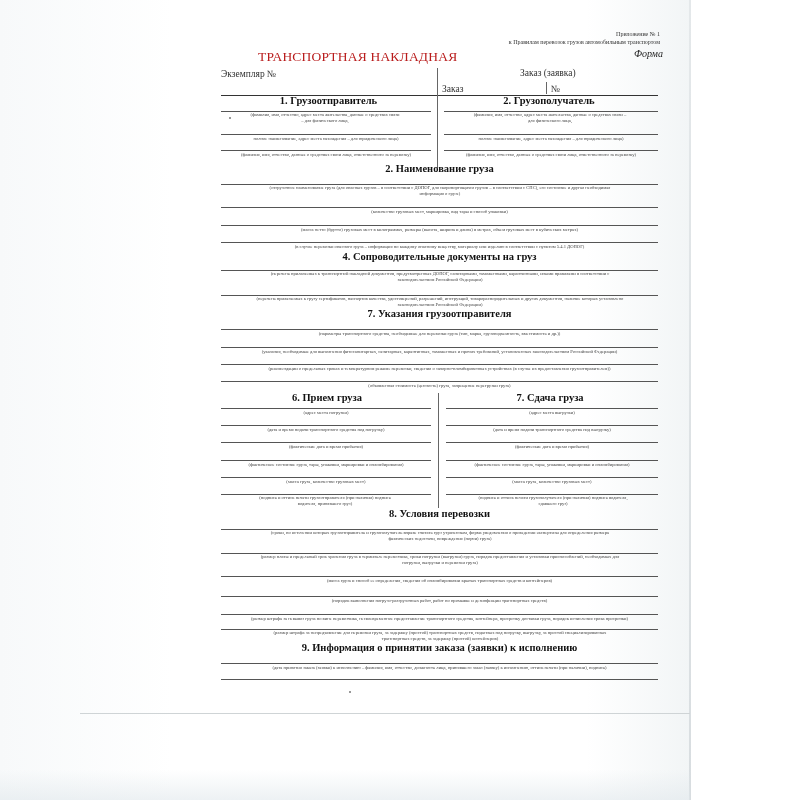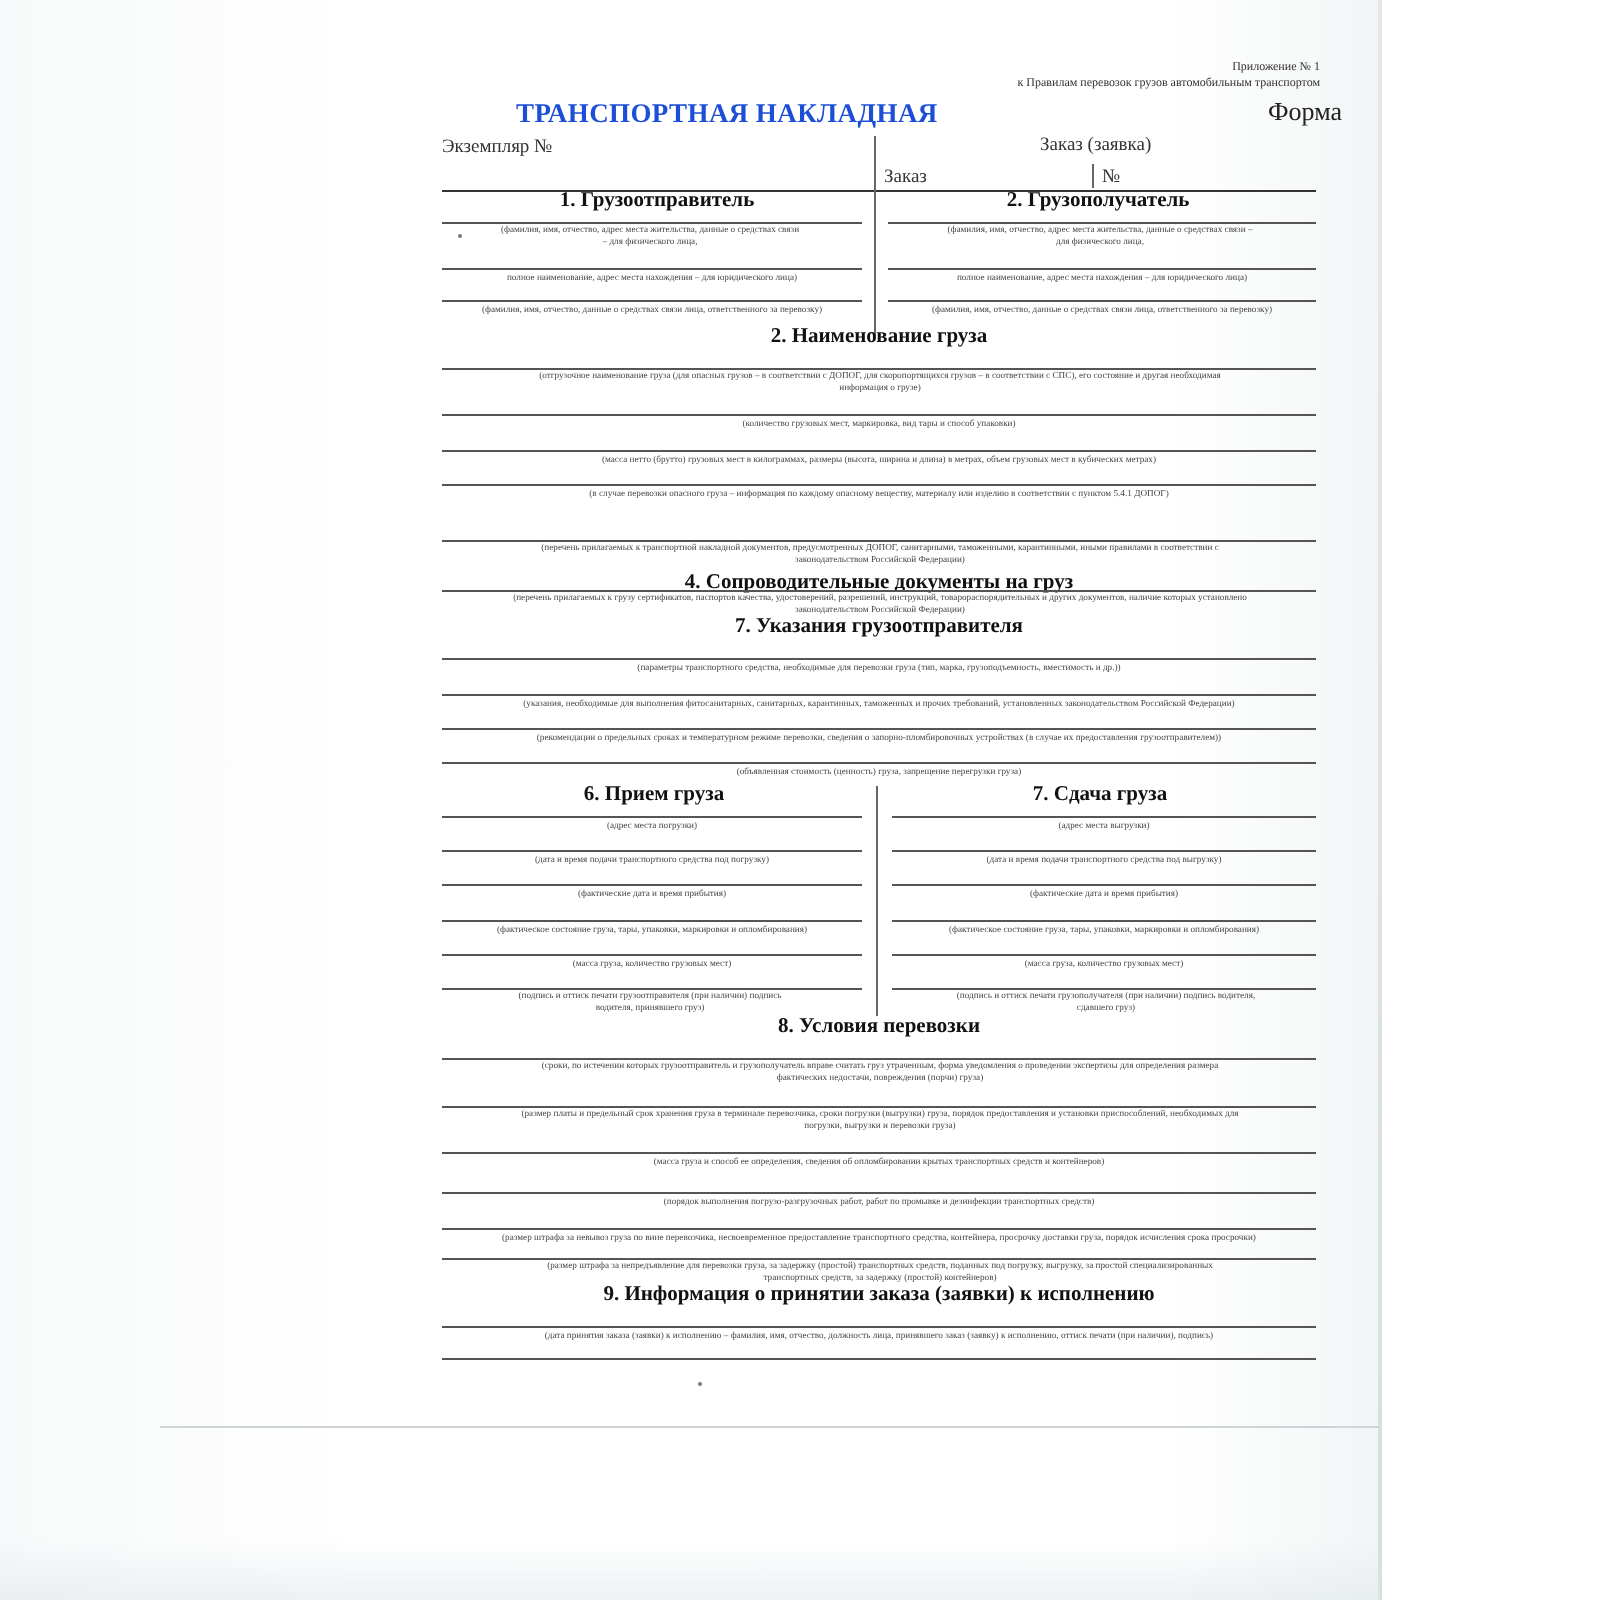--- a/index.html
+++ b/index.html
@@ -22,23 +22,23 @@
     background:#cfd4d6;
   }
   .bottom-shadow {
     position:absolute; left:0; top:770px; width:690px; height:30px;
     background:linear-gradient(180deg,rgba(255,255,255,0),rgba(225,232,236,0.6));
   }
   .abs { position:absolute; }
   .appendix {
     font-size:6px; text-align:right; line-height:8px; color:#333;
   }
-  .forma { font-size:13px; color:#222; }
+  .forma { font-size:10px; color:#222;font-style:italic; }
   .doc-title {
-    font-weight:bold; font-size:13.5px; letter-spacing:0.2px; color:#1d4ed8;
+    font-weight:normal; font-size:13.5px; letter-spacing:0.2px; color:#b91c1c;
   }
   .hdr-text { font-size:9.5px; color:#333; }
   .sec-title {
     font-weight:bold; font-size:10.5px; text-align:center; color:#111;
     white-space:nowrap;
   }
   .rule { position:absolute; height:1px; background:#555; }
   .rule.thick { background:#333; height:1.3px; }
   .vrule { position:absolute; width:1px; background:#666; }
   .cap {
@@ -89,21 +89,21 @@
 <div class="abs sec-title" style="left:221px;top:163px;width:437px;">2. Наименование груза</div>
 <div class="rule" style="left:221px;top:184px;width:437px;"></div>
 <div class="cap" style="left:260px;top:185px;width:360px;">(отгрузочное наименование груза (для опасных грузов – в соответствии с ДОПОГ, для скоропортящихся грузов – в соответствии с СПС), его состояние и другая необходимая информация о грузе)</div>
 <div class="rule" style="left:221px;top:207px;width:437px;"></div>
 <div class="cap" style="left:221px;top:209px;width:437px;">(количество грузовых мест, маркировка, вид тары и способ упаковки)</div>
 <div class="rule" style="left:221px;top:225px;width:437px;"></div>
 <div class="cap" style="left:221px;top:227px;width:437px;">(масса нетто (брутто) грузовых мест в килограммах, размеры (высота, ширина и длина) в метрах, объем грузовых мест в кубических метрах)</div>
 <div class="rule" style="left:221px;top:242px;width:437px;"></div>
 <div class="cap" style="left:221px;top:244px;width:437px;">(в случае перевозки опасного груза – информация по каждому опасному веществу, материалу или изделию в соответствии с пунктом 5.4.1 ДОПОГ)</div>
 
-<div class="abs sec-title" style="left:221px;top:251px;width:437px;margin-top:35px;">4. Сопроводительные документы на груз</div>
+<div class="abs sec-title" style="left:221px;top:251px;width:437px;">4. Сопроводительные документы на груз</div>
 <div class="rule" style="left:221px;top:270px;width:437px;"></div>
 <div class="cap" style="left:260px;top:271px;width:360px;">(перечень прилагаемых к транспортной накладной документов, предусмотренных ДОПОГ, санитарными, таможенными, карантинными, иными правилами в соответствии с законодательством Российской Федерации)</div>
 <div class="rule" style="left:221px;top:295px;width:437px;"></div>
 <div class="cap" style="left:250px;top:296px;width:380px;">(перечень прилагаемых к грузу сертификатов, паспортов качества, удостоверений, разрешений, инструкций, товарораспорядительных и других документов, наличие которых установлено законодательством Российской Федерации)</div>
 
 <div class="abs sec-title" style="left:221px;top:308px;width:437px;">7. Указания грузоотправителя</div>
 <div class="rule" style="left:221px;top:329px;width:437px;"></div>
 <div class="cap" style="left:221px;top:331px;width:437px;">(параметры транспортного средства, необходимые для перевозки груза (тип, марка, грузоподъемность, вместимость и др.))</div>
 <div class="rule" style="left:221px;top:347px;width:437px;"></div>
 <div class="cap" style="left:221px;top:349px;width:437px;">(указания, необходимые для выполнения фитосанитарных, санитарных, карантинных, таможенных и прочих требований, установленных законодательством Российской Федерации)</div>

